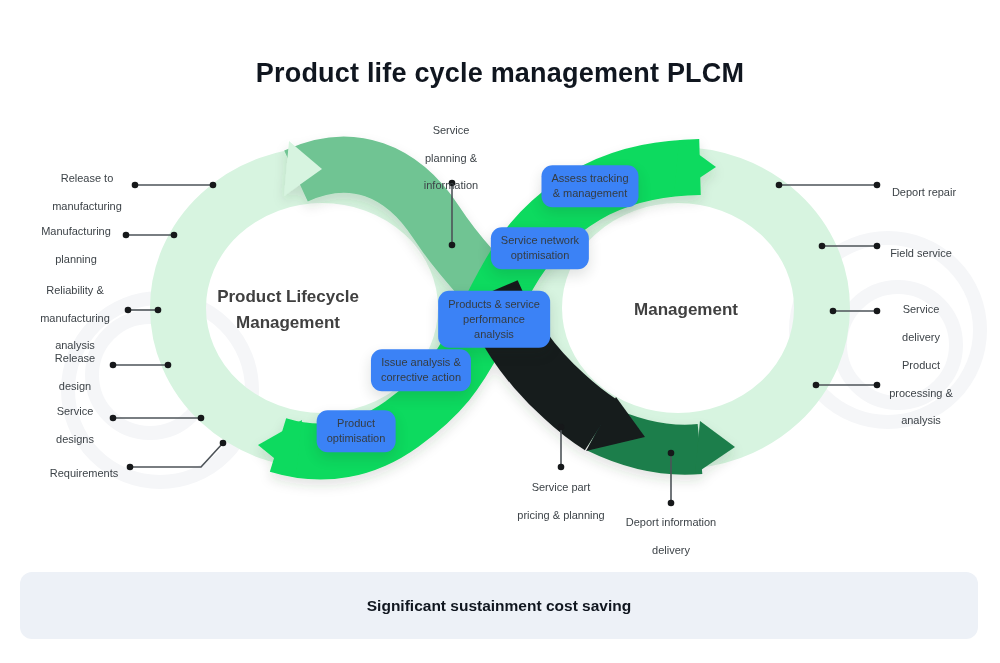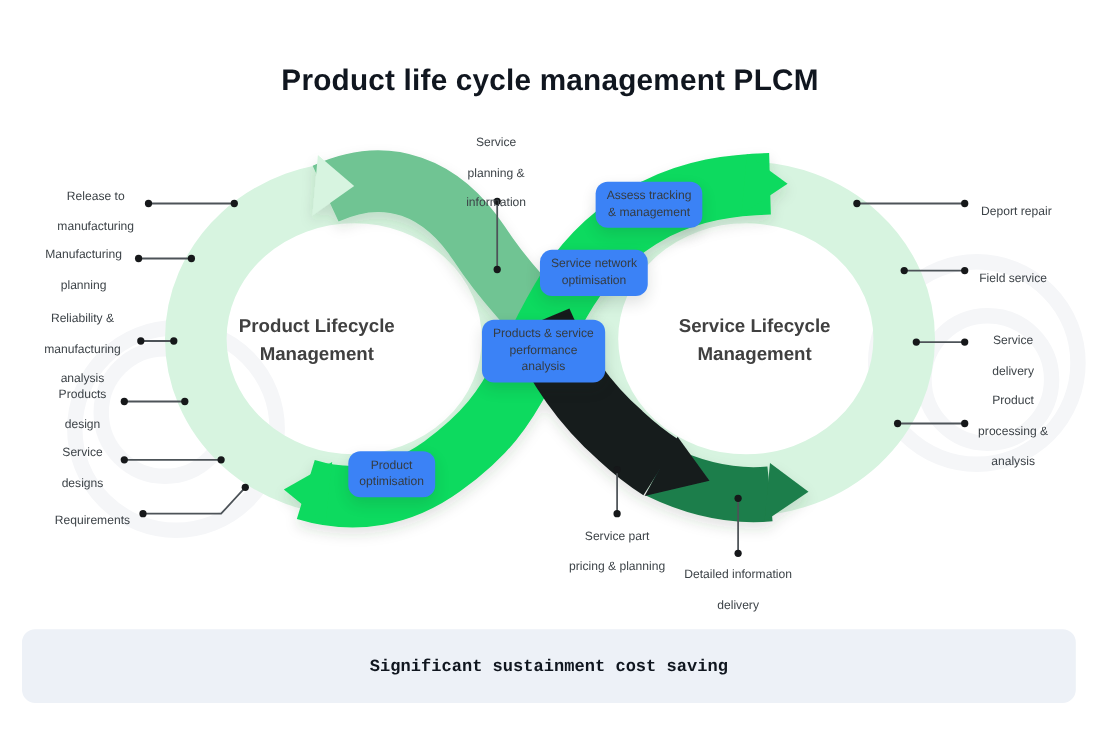--- a/index.html
+++ b/index.html
@@ -32,21 +32,21 @@
   .loop-title{position:absolute;transform:translate(-50%,-50%);text-align:center;
     font-size:17px;font-weight:bold;color:#404040;line-height:1.55;white-space:nowrap;}
   .loop-title span{display:block;}
   .callout{position:absolute;transform:translate(-50%,-50%);text-align:center;
     background:#3b82f6;border-radius:11px;padding:6px 10px;font-size:11px;line-height:1.35;
     color:var(--callout-text,#353c42);box-shadow:0 6px 14px rgba(25,45,35,.14);white-space:nowrap;}
   .callout span{display:block;}
   .banner{position:absolute;left:20px;top:572px;width:958px;height:67px;
     background:var(--banner-bg,#edf1f7);border-radius:12px;display:flex;
     align-items:center;justify-content:center;}
-  .banner-text{font-size:15.5px;font-weight:bold;color:var(--text-dark,#10161f);font-family:Liberation Mono, monospace;}
+  .banner-text{font-size:15.5px;font-weight:bold;color:var(--text-dark,#10161f);}
 </style>
 </head>
 <body>
 
 <div class="stage">
 
   <div class="page-title">Product life cycle management PLCM</div>
 
   <svg class="diagram-svg" width="1000" height="663" viewBox="0 0 1000 663">
     <defs>
@@ -126,57 +126,60 @@
       <circle class="cdot" cx="671" cy="453" r="3.3"></circle>
         <circle class="cdot" cx="671" cy="503" r="3.3"></circle>
     </g>
   </svg>
 
   <div class="loop-title" style="left:288px;top:310px">
     <span>Product Lifecycle</span>
     <span>Management</span>
   </div>
   <div class="loop-title" style="left:686px;top:310px">
-    <span>Service Lifecycle</span>
     <span>Management</span>
   </div>
 
   <div class="callout" style="left:590px;top:186px">
     <span>Assess tracking</span>
     <span>&amp; management</span>
   </div>
   <div class="callout" style="left:540px;top:248px">
     <span>Service network</span>
     <span>optimisation</span>
   </div>
   <div class="callout" style="left:494px;top:319px">
     <span>Products &amp; service</span>
     <span>performance</span>
     <span>analysis</span>
   </div>
+  <div class="callout" style="left:421px;top:370px">
+    <span>Issue analysis &amp;</span>
+    <span>corrective action</span>
+  </div>
   <div class="callout" style="left:356px;top:431px">
     <span>Product</span>
     <span>optimisation</span>
   </div>
 
   <div class="side-label" style="left:87px;top:186px">
     <span>Release to</span>
     <span>manufacturing</span>
   </div>
   <div class="side-label" style="left:76px;top:239px">
     <span>Manufacturing</span>
     <span>planning</span>
   </div>
   <div class="side-label" style="left:75px;top:311px">
     <span>Reliability &amp;</span>
     <span>manufacturing</span>
     <span>analysis</span>
   </div>
   <div class="side-label" style="left:75px;top:366px">
-    <span>Products</span>
+    <span>Release</span>
     <span>design</span>
   </div>
   <div class="side-label" style="left:75px;top:419px">
     <span>Service</span>
     <span>designs</span>
   </div>
   <div class="side-label" style="left:84px;top:467px">
     <span>Requirements</span>
   </div>
 
@@ -199,21 +202,21 @@
   <div class="side-label" style="left:451px;top:151px">
     <span>Service</span>
     <span>planning &amp;</span>
     <span>information</span>
   </div>
   <div class="side-label" style="left:561px;top:495px">
     <span>Service part</span>
     <span>pricing &amp; planning</span>
   </div>
   <div class="side-label" style="left:671px;top:530px">
-    <span>Detailed information</span>
+    <span>Deport information</span>
     <span>delivery</span>
   </div>
 
   <div class="banner">
     <span class="banner-text">Significant sustainment cost saving</span>
   </div>
 
 </div>
 
 </body></html>

